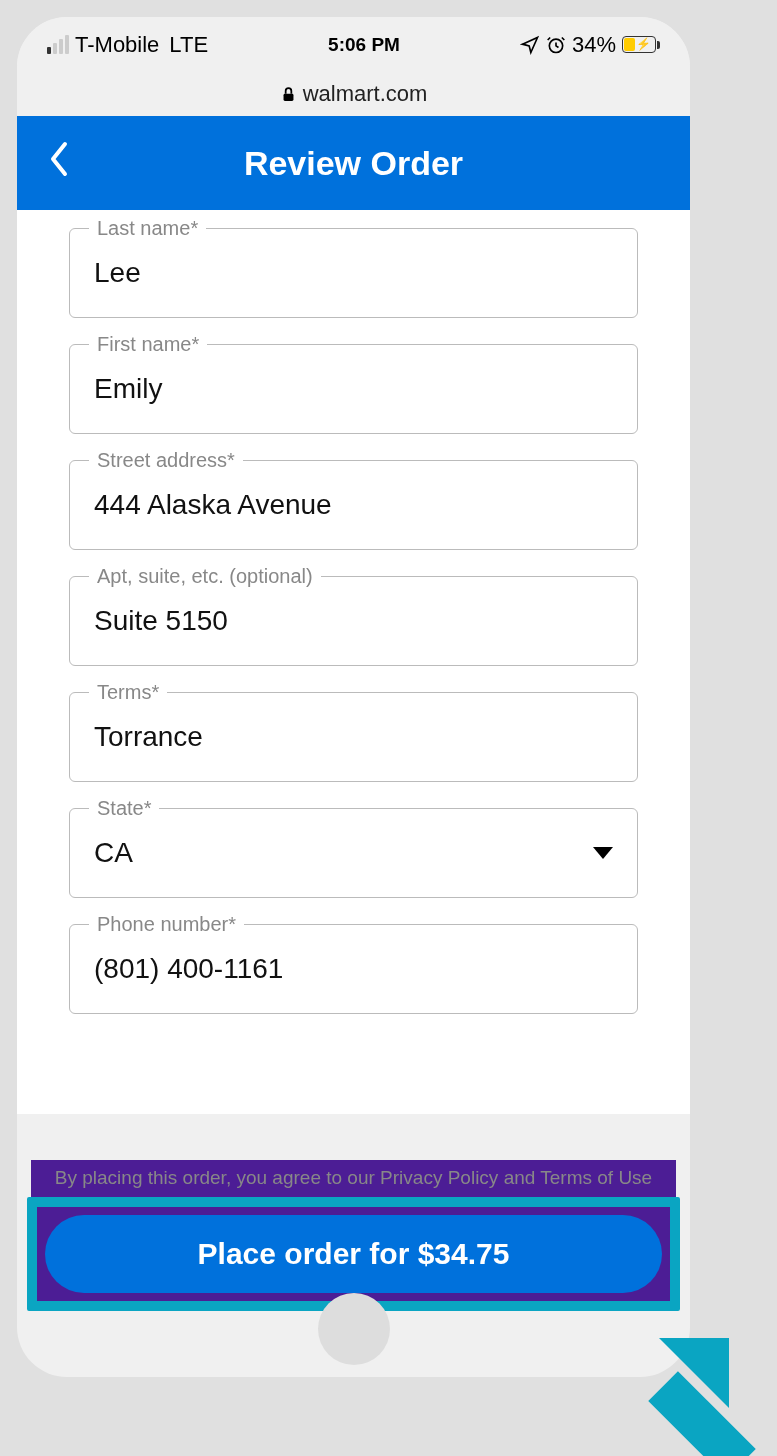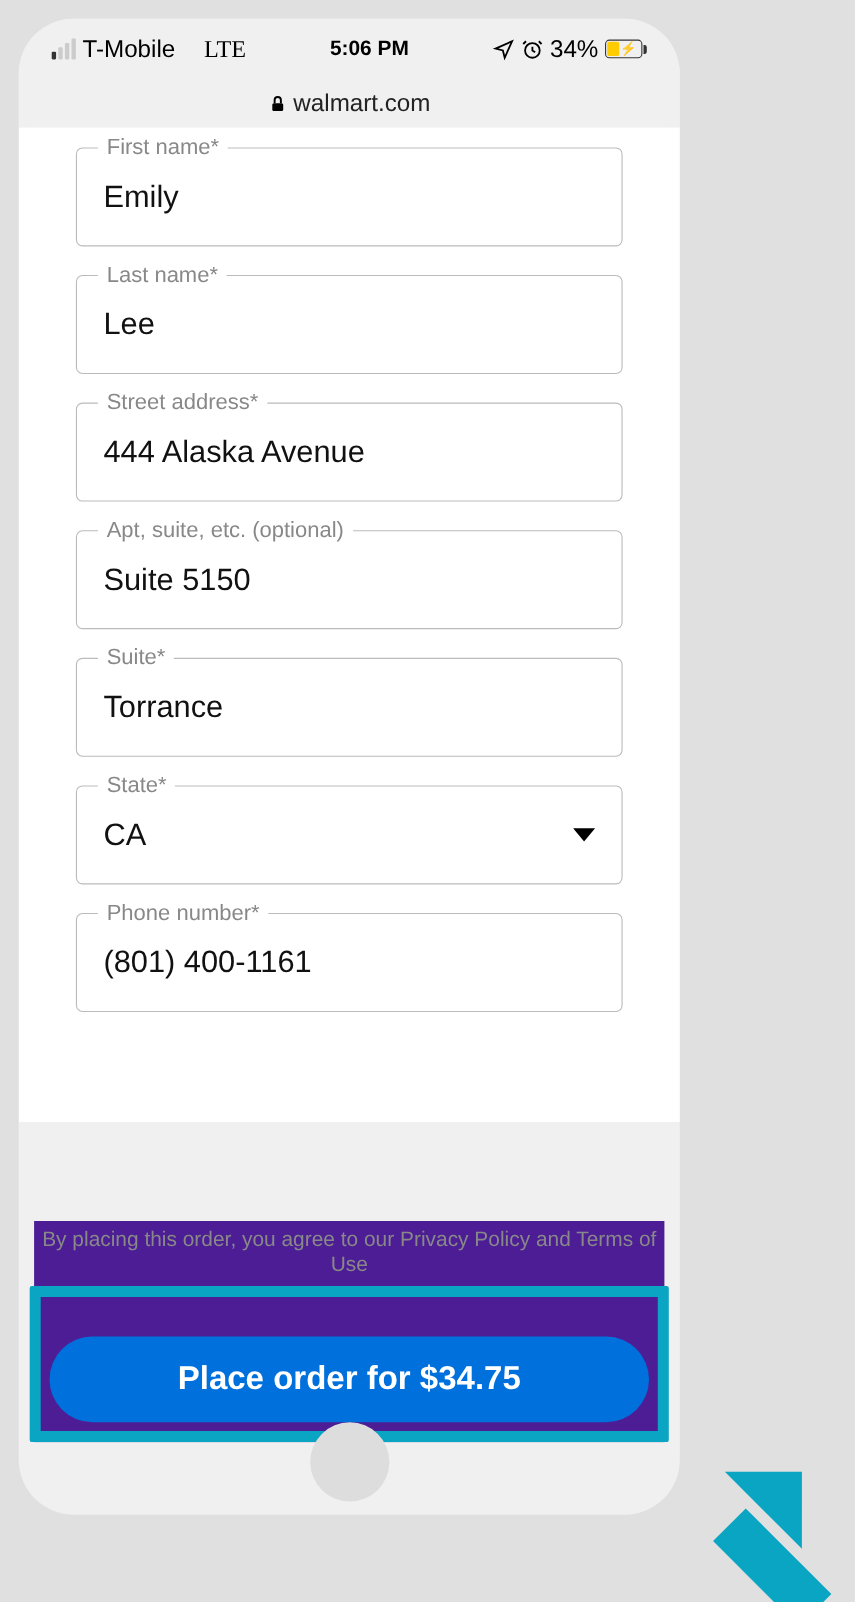--- a/index.html
+++ b/index.html
@@ -1,21 +1,21 @@
 <!DOCTYPE html>
 <html><head>
 <meta charset="utf-8">
 <style>
   * { box-sizing: border-box; margin: 0; padding: 0; }
   html, body { width: 777px; height: 1456px; background: #e0e0e0; font-family: -apple-system, BlinkMacSystemFont, "Segoe UI", Helvetica, Arial, sans-serif; }
   .device-frame {
     position: absolute;
     top: 17px;
     left: 17px;
-    width: 601px;
+    width: 673px;
     height: 1360px;
     background: #f0f0f0;
     border-radius: 50px;
     overflow: hidden;
   }
   .status-bar {
     height: 55px;
     display: flex;
     align-items: center;
     justify-content: space-between;
@@ -151,21 +151,20 @@
   .cta-button {
     width: 100%;
     height: 78px;
     background: #0071dc;
     color: #fff;
     border: none;
     border-radius: 40px;
     font-size: 30px;
     font-weight: 600;
     cursor: pointer;
-    margin-top: 28px;
   }
   .home-indicator {
     position: absolute;
     bottom: 12px;
     left: 50%;
     transform: translateX(-50%);
     width: 72px;
     height: 72px;
     background: #ddd;
     border-radius: 50%;
@@ -187,21 +186,21 @@
 
   <div class="status-bar">
     <div class="status-left">
       <span class="signal-bars">
         <span></span>
           <span></span>
           <span></span>
           <span></span>
       </span>
       <span>T-Mobile</span>
-      <span style="margin-left:20px;font-family:Liberation Serif, serif;">LTE</span>
+      <span style="margin-left:4px;">LTE</span>
     </div>
     <div class="time">5:06 PM</div>
     <div class="status-right">
       <svg width="20" height="20" viewBox="0 0 24 24" fill="none" stroke="#000" stroke-width="2">
           <path d="M3 11l18-8-8 18-2-8-8-2z"></path>
         </svg>
       <svg width="20" height="20" viewBox="0 0 24 24" fill="#000">
           <circle cx="12" cy="13" r="8" fill="none" stroke="#000" stroke-width="2"></circle>
           <path d="M12 9v4l3 2" stroke="#000" stroke-width="2" fill="none"></path>
           <path d="M5 3L2 6M19 3l3 3" stroke="#000" stroke-width="2"></path>
@@ -218,46 +217,54 @@
   </div>
 
   <div class="url-bar">
     <svg width="17" height="17" viewBox="0 0 24 24" fill="#000">
         <rect x="5" y="11" width="14" height="10" rx="2"></rect>
         <path d="M8 11V7a4 4 0 018 0v4" fill="none" stroke="#000" stroke-width="2.5"></path>
       </svg>
     <span>walmart.com</span>
   </div>
 
+  <div class="header">
+    <button class="back-btn">
+      <svg width="24" height="38" viewBox="0 0 24 38" fill="none" stroke="#fff" stroke-width="4" stroke-linecap="round" stroke-linejoin="round">
+          <polyline points="18,4 6,19 18,34"></polyline>
+        </svg>
+    </button>
+    <div class="header-title">Review Order</div>
+  </div>
 
   <div class="content">
     <div class="form-area">
 
       <div class="field-wrap">
+        <span class="field-label">Last name*</span>
+        <input class="field-input" value="Lee" style="">
+      </div>
+
+      <div class="field-wrap">
         <span class="field-label">First name*</span>
         <input class="field-input" value="Emily" style="">
       </div>
 
       <div class="field-wrap">
-        <span class="field-label">Last name*</span>
-        <input class="field-input" value="Lee" style="">
-      </div>
-
-      <div class="field-wrap">
         <span class="field-label">Street address*</span>
         <input class="field-input" value="444 Alaska Avenue" style="">
       </div>
 
       <div class="field-wrap">
         <span class="field-label">Apt, suite, etc. (optional)</span>
         <input class="field-input" value="Suite 5150" style="">
       </div>
 
       <div class="field-wrap">
-        <span class="field-label">Suite*</span>
+        <span class="field-label">Terms*</span>
         <input class="field-input" value="Torrance" style="">
       </div>
 
       <div class="row">
         <div class="field-wrap">
           <span class="field-label">State*</span>
           <div class="field-select">
             <span>CA</span>
             <span class="caret-down"></span>
           </div>

